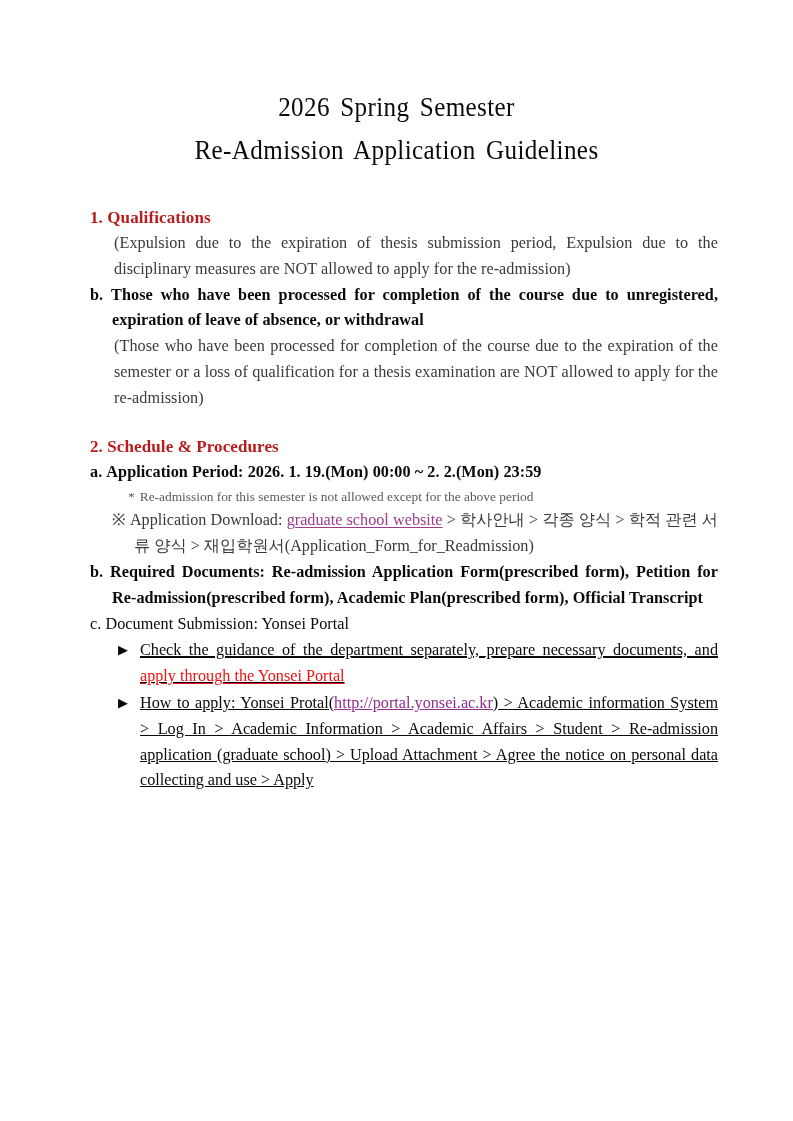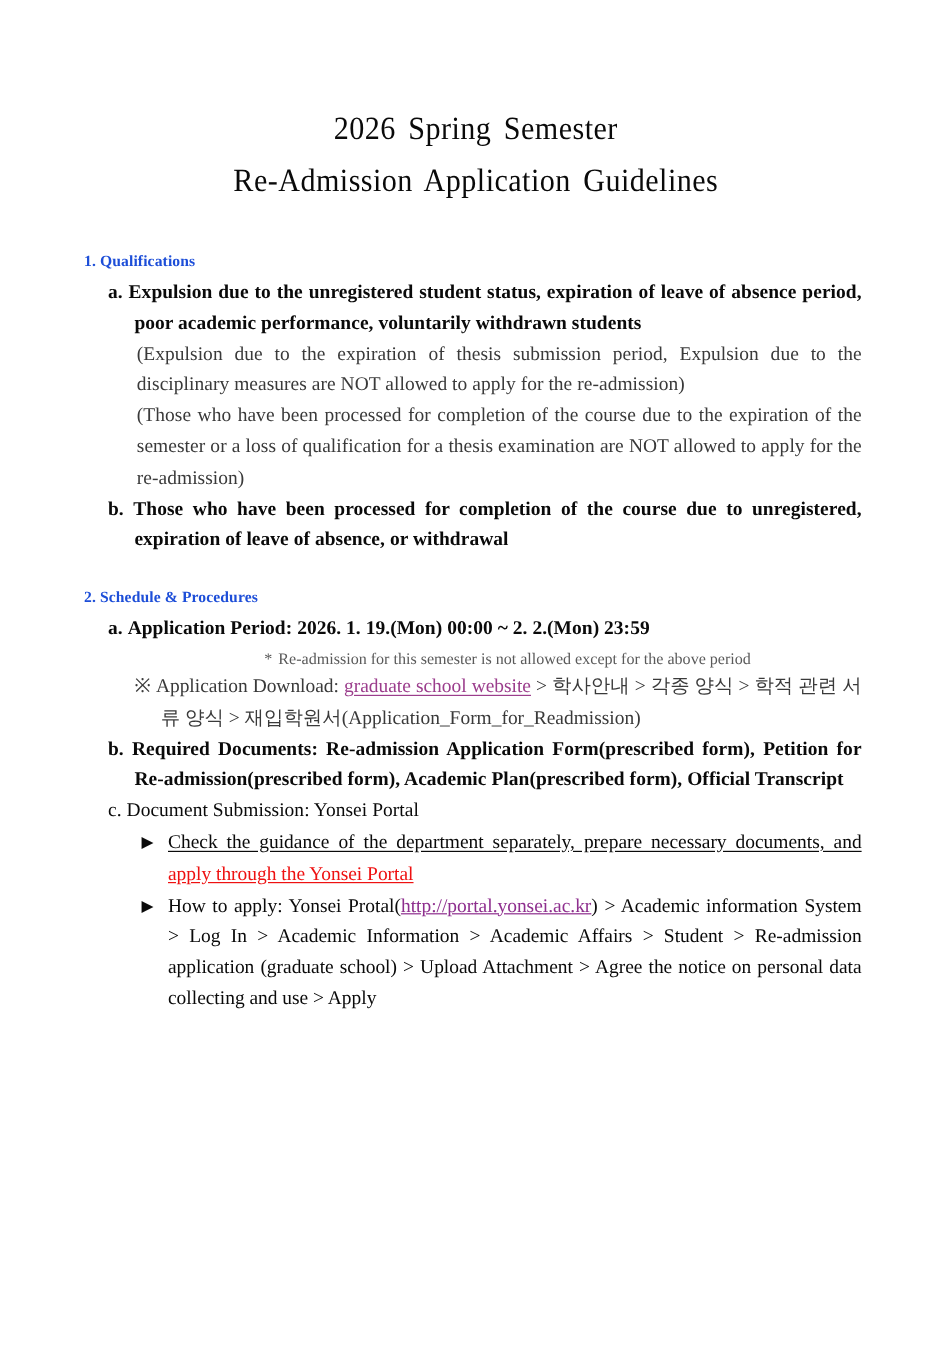--- a/index.html
+++ b/index.html
@@ -54,26 +54,26 @@
   .row {
     font-size: 16.2px;
     line-height: 25.8px;
     text-align: justify;
     text-justify: inter-word;
     color: #111;
     position: relative;
   }
 
   .sec-title {
-    font-size: 13px;
+    font-size: 17px;
     line-height: 26px;
-    margin-left: 0;
+    margin-left: 20px;
     font-weight: 600;
     letter-spacing: 0.1px;
-    color: #1d4ed8;
+    color: #b91c1c;
   }
 
   
   .item {
     margin-left: 20px;
     padding-left: 22px;
     text-indent: -22px;
     font-weight: 600;
     letter-spacing: 0.05px;
     color: #0a0a0a;
@@ -102,31 +102,32 @@
     margin-left: 42px;
   }
 
   
   .subnote {
     margin-left: 58px;
     font-size: 13.4px;
     line-height: 23px;
     color: #5a5a5a;
     font-weight: 400;
-    text-align: center;
+    text-align: left;
   }
   .subnote .star { margin-right: 5px; }
 
   
   .arrow {
     margin-left: 48px;
     padding-left: 22px;
     text-indent: -22px;
     font-weight: 500;
     color: #0a0a0a;
+    text-decoration: underline;
   }
   .arrow-glyph {
     display: inline-block;
     width: 22px;
     text-indent: 0;
     font-size: 13px;
     vertical-align: 1px;
   }
 
   .gap { height: 22px; }
@@ -161,31 +162,28 @@
     <div class="title-line">2026 Spring Semester</div>
     <div class="title-line">Re-Admission Application Guidelines</div>
   </div>
 
   <div class="body-wrap">
 
     <div class="block">
 
       <div class="row sec-title">1. Qualifications</div>
 
-      <div class="row item">
-        <span>a.</span><span>&nbsp;</span><span>Expulsion due to the unregistered student status, expiration of leave of absence period, poor academic performance, voluntarily withdrawn students</span>
-      </div>
 
       <div class="row paren">(Expulsion due to the expiration of thesis submission period, Expulsion due to the disciplinary measures are NOT allowed to apply for the re-admission)</div>
-
-      <div class="row paren">(Those who have been processed for completion of the course due to the expiration of the semester or a loss of qualification for a thesis examination are NOT allowed to apply for the re-admission)</div>
 
       <div class="row item">
         <span>b.</span><span>&nbsp;</span><span>Those who have been processed for completion of the course due to unregistered, expiration of leave of absence, or withdrawal</span>
       </div>
+
+      <div class="row paren">(Those who have been processed for completion of the course due to the expiration of the semester or a loss of qualification for a thesis examination are NOT allowed to apply for the re-admission)</div>
 
     </div>
 
     <div class="gap"></div>
 
     <div class="block">
 
       <div class="row sec-title">2. Schedule &amp; Procedures</div>
 
       <div class="row item">

